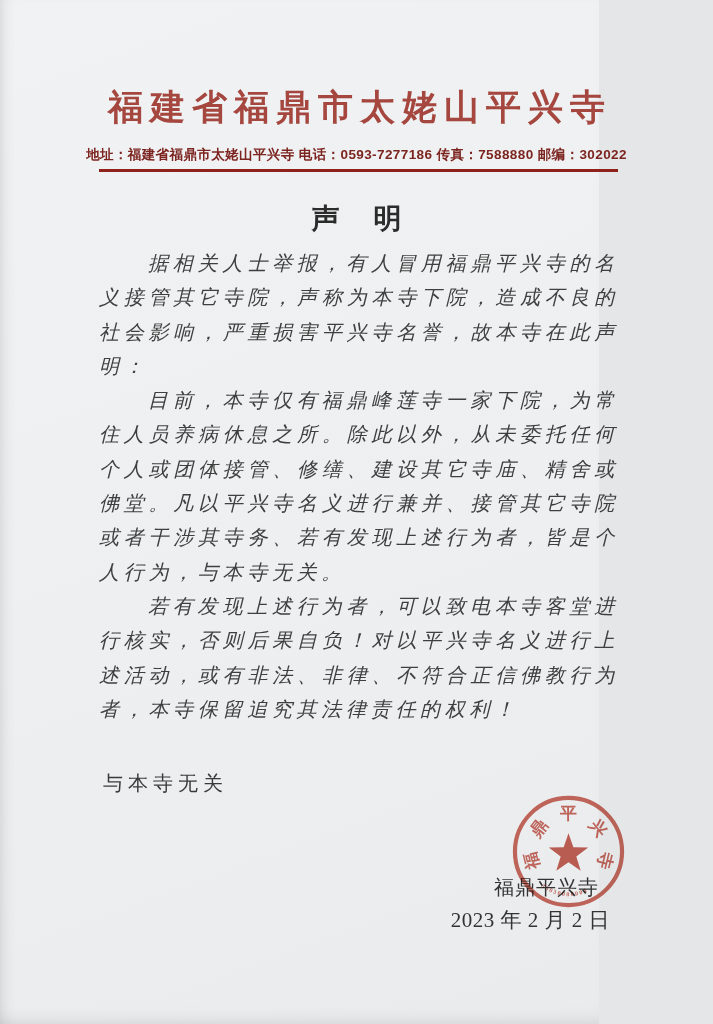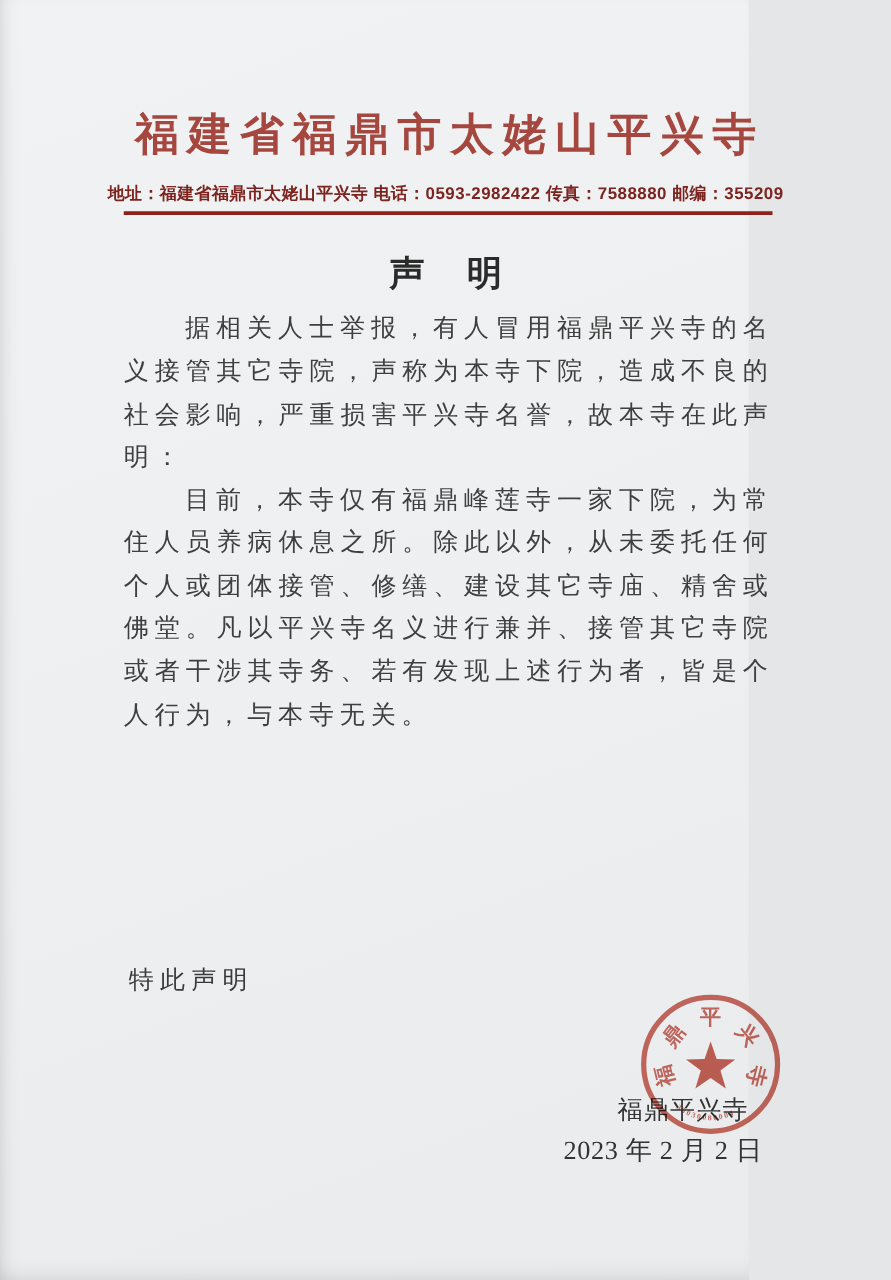--- a/index.html
+++ b/index.html
@@ -43,20 +43,21 @@
     letter-spacing:34px;text-indent:34px;
     color:#2b2b2b;
   }
   .body-text{
     position:absolute;top:246px;left:99px;width:520px;
     font-size:20px;line-height:34.3px;
     letter-spacing:4.7px;
     color:#3f3f3f;
     text-align:justify;
     word-break:break-all;
+    font-style:italic;
   }
   .body-text p{margin:0;text-indent:49px;}
   .closing{
     position:absolute;top:770px;left:103px;
     font-size:20px;letter-spacing:5px;
     color:#3a3a3a;
   }
   .signature{
     position:absolute;top:874px;left:494px;
     font-size:20px;letter-spacing:1px;
@@ -81,32 +82,33 @@
     font-weight:bold;
   }
 </style>
 </head>
 <body>
 
 <div class="page">
 
   <h1 class="temple-name">福建省福鼎市太姥山平兴寺</h1>
 
-  <div class="contact-line">地址：福建省福鼎市太姥山平兴寺 电话：0593-2982422 传真：7588880  邮编：355209</div>
+  <div class="contact-line">地址：福建省福鼎市太姥山平兴寺 电话：0593-7277186 传真：7588880  邮编：302022</div>
 
   <div class="header-rule"></div>
 
   <h2 class="doc-title">声明</h2>
 
   <div class="body-text">
     <p>据相关人士举报，有人冒用福鼎平兴寺的名义接管其它寺院，声称为本寺下院，造成不良的社会影响，严重损害平兴寺名誉，故本寺在此声明：</p>
     <p>目前，本寺仅有福鼎峰莲寺一家下院，为常住人员养病休息之所。除此以外，从未委托任何个人或团体接管、修缮、建设其它寺庙、精舍或佛堂。凡以平兴寺名义进行兼并、接管其它寺院或者干涉其寺务、若有发现上述行为者，皆是个人行为，与本寺无关。</p>
+    <p>若有发现上述行为者，可以致电本寺客堂进行核实，否则后果自负！对以平兴寺名义进行上述活动，或有非法、非律、不符合正信佛教行为者，本寺保留追究其法律责任的权利！</p>
   </div>
 
-  <div class="closing">特此声明</div>
+  <div class="closing">与本寺无关</div>
 
   <div class="signature">福鼎平兴寺</div>
 
   <div class="date-line">2023 年 2 月 2 日</div>
 
   <svg class="seal" viewBox="0 0 120 120">
     <circle cx="60" cy="60" r="54" fill="none" stroke="#c34a3c" stroke-width="4.2"></circle>
     <polygon fill="#bd4033" points="60,41.5 64.9,55.7 79.9,56 67.9,65 72.3,79.5 60,70.9 47.7,79.5 52.1,65 40.1,56 55.1,55.7"></polygon>
     <text x="23.1" y="69.2" transform="rotate(-104,23.1,69.2)" font-size="17" fill="#c34a3c" text-anchor="middle" dominant-baseline="central">福</text>
     <text x="30.1" y="36.6" transform="rotate(-52,30.1,36.6)" font-size="17" fill="#c34a3c" text-anchor="middle" dominant-baseline="central">鼎</text>

